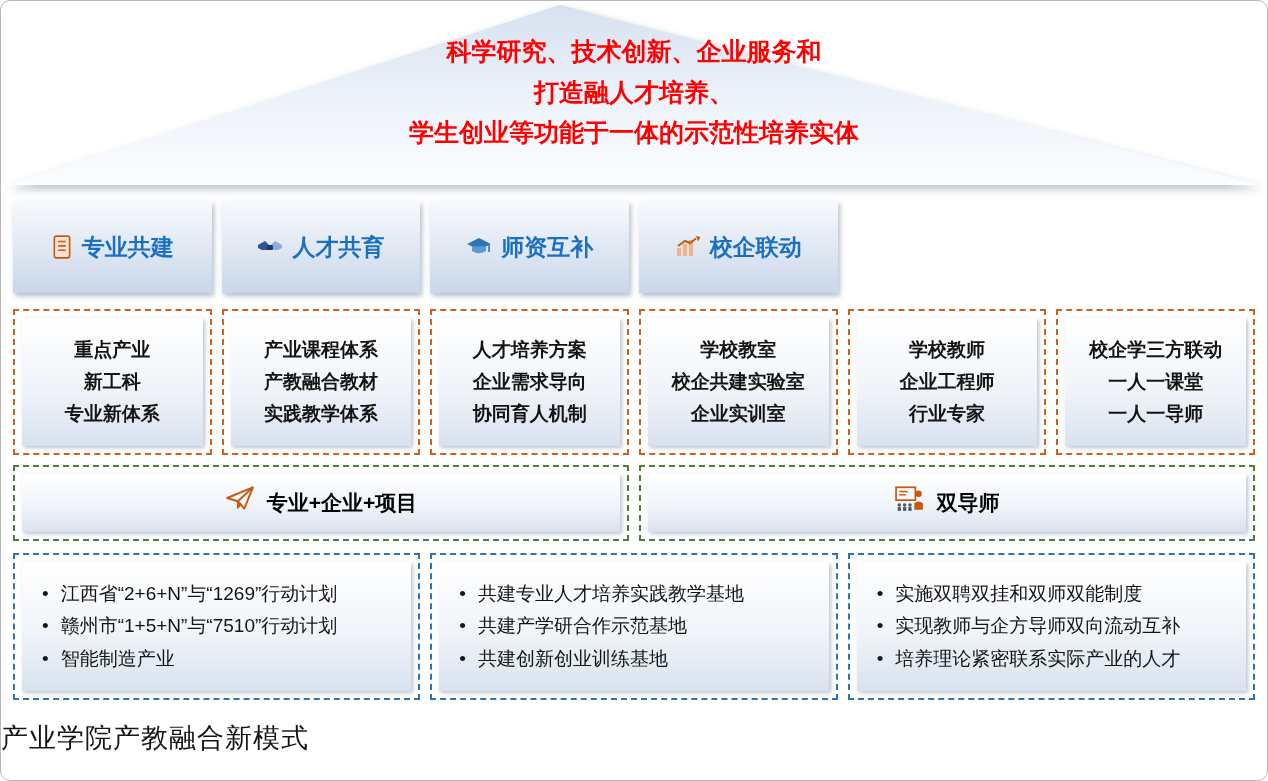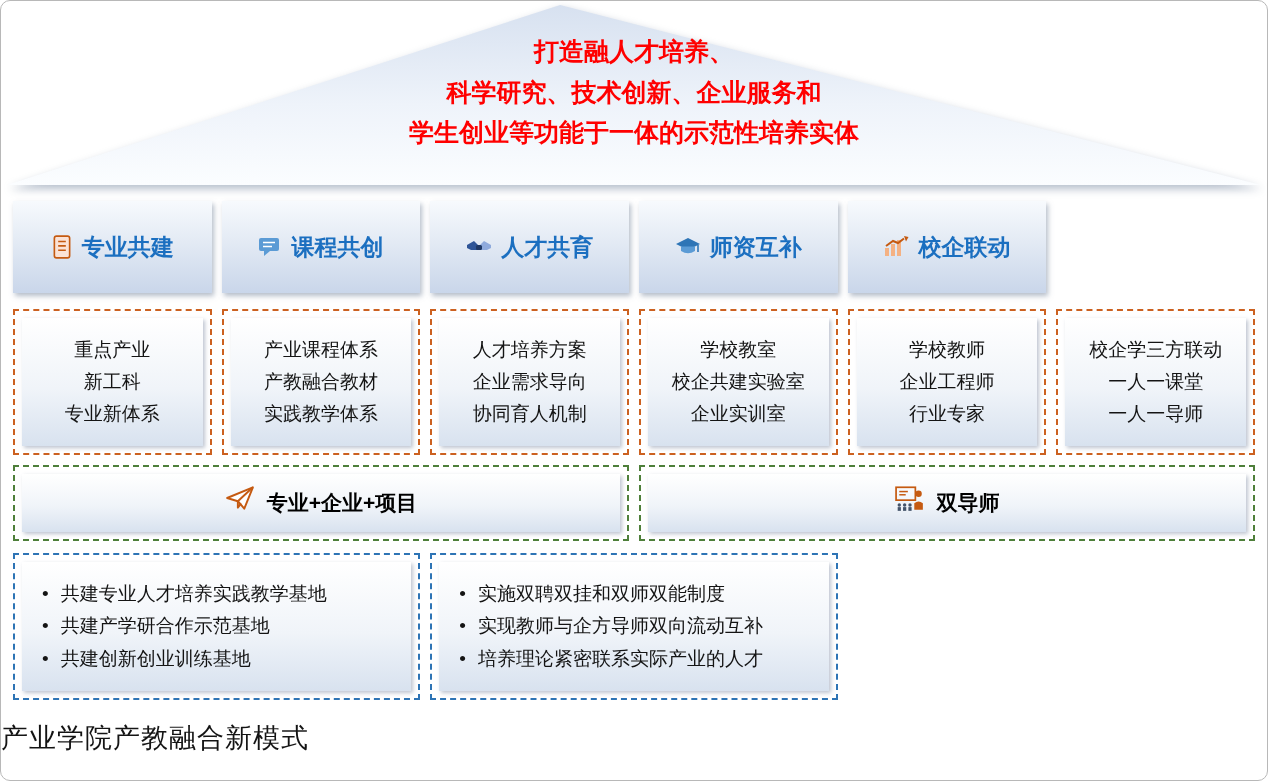--- a/index.html
+++ b/index.html
@@ -43,21 +43,21 @@
     display: flex; align-items: center; justify-content: center; gap: 9px;
     background: linear-gradient(180deg, #f7fafd 0%, #e3eaf4 45%, #c9d6ea 100%);
     box-shadow: 2px 3px 5px rgba(110,125,150,.5);
     font-size: 23px; font-weight: bold;
     color: var(--header-blue, #1b6fc0);
   }
   .hdr-box .icon { display: inline-flex; }
 
   
   .dash { border: 2px dashed; padding: 7px; }
-  .dash.orange { border-color: var(--orange-border, #cc6120); height: 146px; }
+  .dash.orange { border-color: var(--orange-border, #cc6120); height: 146px; font-weight: bold; }
   .dash.green  { border-color: var(--green-border, #4e7f3a);  height: 76px;  }
   .dash.blue   { border-color: var(--blue-border, #2e74b5);   height: 147px; }
 
   .panel {
     height: 100%;
     background: linear-gradient(180deg, #ffffff 0%, #f0f4f9 55%, #d8e2ef 100%);
     box-shadow: 2px 2px 4px rgba(110,125,150,.45);
     display: flex; flex-direction: column;
     align-items: center; justify-content: center;
     text-align: center;
@@ -91,51 +91,40 @@
       <defs>
         <linearGradient id="roofGrad" x1="0" y1="0" x2="0" y2="1">
           <stop offset="0" stop-color="#d7e1f0"></stop>
           <stop offset="0.55" stop-color="#eef3fa"></stop>
           <stop offset="1" stop-color="#fbfdff"></stop>
         </linearGradient>
       </defs>
       <polygon points="560,4 1262,184 6,184" fill="url(#roofGrad)"></polygon>
     </svg>
     <div class="roof-text">
+      <div>科学研究、技术创新、企业服务和</div>
       <div>打造融人才培养、</div>
-      <div>科学研究、技术创新、企业服务和</div>
       <div>学生创业等功能于一体的示范性培养实体</div>
     </div>
   </div>
 
   <div class="grid6 row-headers">
 
     <div class="hdr-box">
       <span class="icon">
         <svg width="22" height="24" viewBox="0 0 20 22">
           <rect x="3" y="1" width="14" height="20" rx="2" fill="#fbe2d5" stroke="#c55a11" stroke-width="1.5"></rect>
           <line x1="6.5" y1="6" x2="13.5" y2="6" stroke="#c55a11" stroke-width="1.5"></line>
           <line x1="6.5" y1="10" x2="13.5" y2="10" stroke="#c55a11" stroke-width="1.5"></line>
           <line x1="6.5" y1="14" x2="13.5" y2="14" stroke="#c55a11" stroke-width="1.5"></line>
         </svg>
       </span>
       <span>专业共建</span>
     </div>
 
-    <div class="hdr-box">
-      <span class="icon">
-        <svg width="24" height="22" viewBox="0 0 24 22">
-          <rect x="1" y="2" width="20" height="13" rx="2" fill="#5b9bd5"></rect>
-          <polygon points="6,15 6,20 12,15" fill="#5b9bd5"></polygon>
-          <line x1="5" y1="6.5" x2="17" y2="6.5" stroke="#ffffff" stroke-width="1.6"></line>
-          <line x1="5" y1="10.5" x2="14" y2="10.5" stroke="#ffffff" stroke-width="1.6"></line>
-        </svg>
-      </span>
-      <span>课程共创</span>
-    </div>
 
     <div class="hdr-box">
       <span class="icon">
         <svg width="26" height="20" viewBox="0 0 26 20">
           <polygon points="1,8 8,4 13,9 11,13 5,13 1,11" fill="#2f5597"></polygon>
           <polygon points="25,8 18,4 13,9 15,13 21,13 25,11" fill="#8faadc"></polygon>
           <rect x="10" y="8" width="6" height="5" rx="1.5" fill="#1f3864"></rect>
         </svg>
       </span>
       <span>人才共育</span>
@@ -245,33 +234,46 @@
         </span>
         <span>双导师</span>
       </div>
     </div>
   </div>
 
   <div class="grid6 row-plans">
     <div class="dash blue span2">
       <div class="panel list-panel">
         <div class="bullet-item">
-            <span>共建专业人才培养实践教学基地</span>
-          </div>
-        <div class="bullet-item">
-            <span>共建产学研合作示范基地</span>
-          </div>
-        <div class="bullet-item">
-            <span>共建创新创业训练基地</span>
+            <span>江西省“2+6+N”与“1269”行动计划</span>
+          </div>
+        <div class="bullet-item">
+            <span>赣州市“1+5+N”与“7510”行动计划</span>
+          </div>
+        <div class="bullet-item">
+            <span>智能制造产业</span>
           </div>
       </div>
     </div>
     <div class="dash blue span2">
       <div class="panel list-panel">
         <div class="bullet-item">
+            <span>共建专业人才培养实践教学基地</span>
+          </div>
+        <div class="bullet-item">
+            <span>共建产学研合作示范基地</span>
+          </div>
+        <div class="bullet-item">
+            <span>共建创新创业训练基地</span>
+          </div>
+      </div>
+    </div>
+    <div class="dash blue span2">
+      <div class="panel list-panel">
+        <div class="bullet-item">
             <span>实施双聘双挂和双师双能制度</span>
           </div>
         <div class="bullet-item">
             <span>实现教师与企方导师双向流动互补</span>
           </div>
         <div class="bullet-item">
             <span>培养理论紧密联系实际产业的人才</span>
           </div>
       </div>
     </div>

